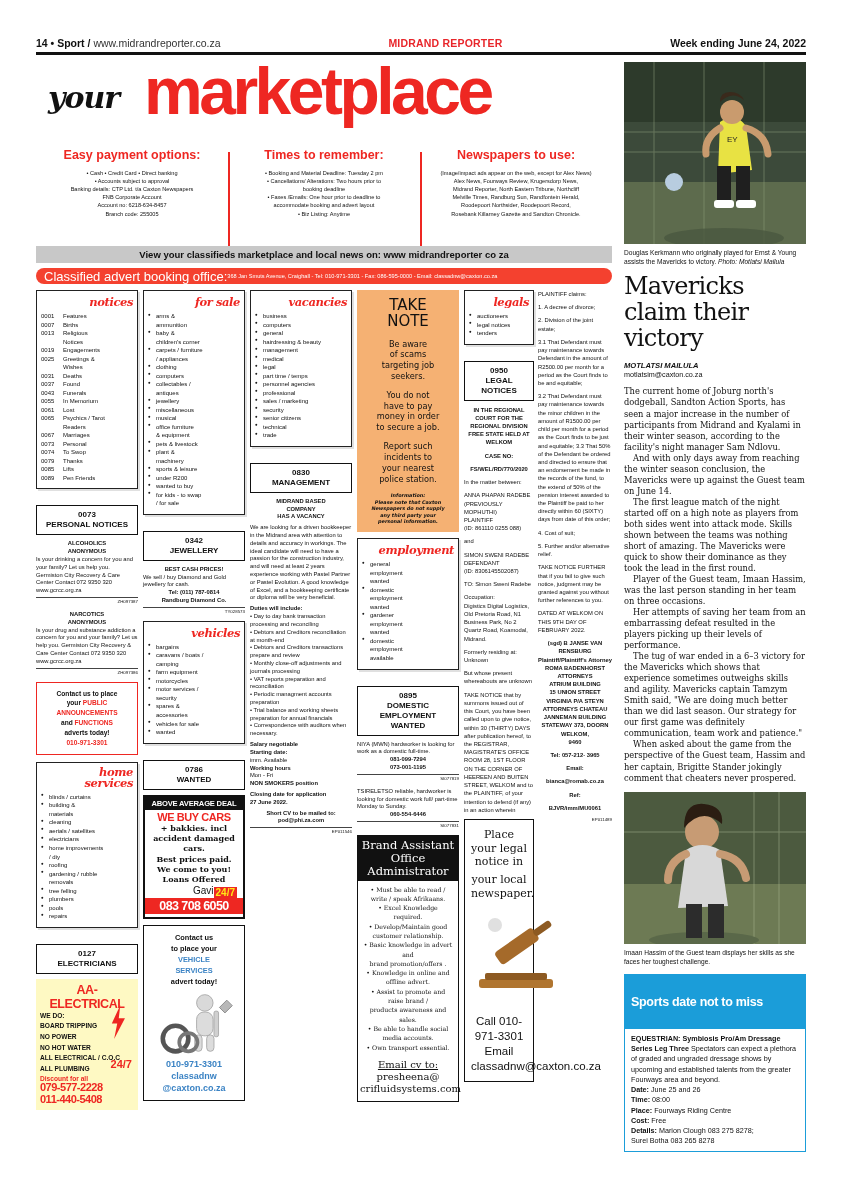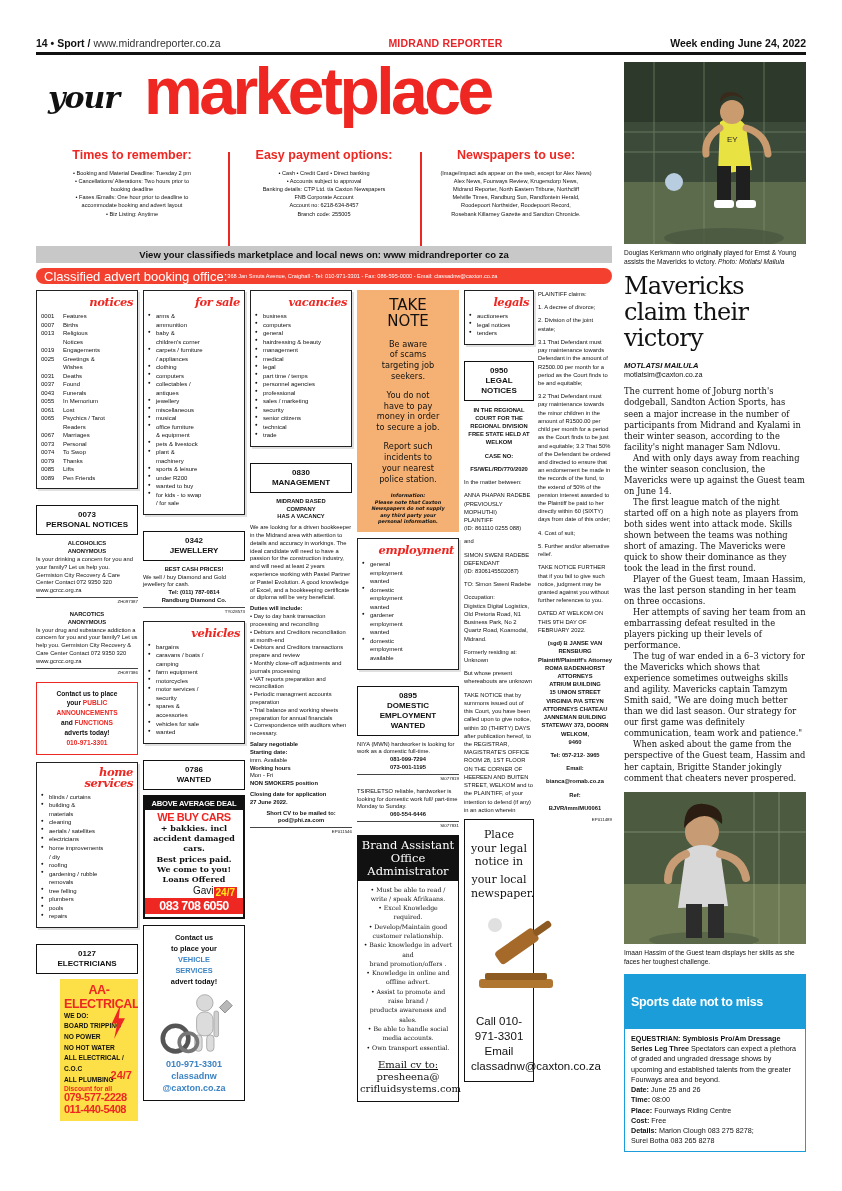--- a/index.html
+++ b/index.html
@@ -112,21 +112,21 @@
   
   .takenote {
     background: #f5b173; padding: 8px 6px; text-align: center;
     font-family: "DejaVu Sans", sans-serif; color: #111; margin-bottom: 6px;
   }
   .takenote .tn-t { font-size: 15px; line-height: 1.05; margin-bottom: 9px; }
   .takenote .tn-p { font-size: 8.2px; line-height: 1.32; margin-bottom: 8px; }
   .takenote .tn-f { font-size: 4.9px; line-height: 1.3; font-style: italic; font-weight: bold; }
 
   
-  .aa { background: #fde047; padding: 4px 4px 5px 4px; position: relative; overflow: hidden; margin-left: 24px; }
+  .aa { background: #fef9c3; padding: 4px 4px 5px 4px; position: relative; overflow: hidden; }
   .aa-t { color: #ee2722; font-size: 12.5px; font-weight: bold; letter-spacing: -.4px; text-align:center; }
   .aa-l { font-size: 6.6px; font-weight: bold; line-height: 1.62; }
   .aa-disc { color: #ee2722; font-size: 6.6px; font-weight: bold; }
   .aa-ph { color: #ee2722; font-size: 11px; font-weight: bold; letter-spacing: -.5px; line-height: 1.08; }
   .aa-247 { color: #ee2722; font-size: 11px; font-weight: bold; position:absolute; right:6px; bottom:40px;}
   .bolt { position: absolute; right: 12px; top: 26px; width: 16px; height: 34px; }
 
   
   .wbc { background: #fff; border: 2px solid #111; text-align: center; color: #111; padding: 0 0 3px 0; position: relative;}
   .wbc-top { background: #111; color: #fff; font-size: 7.6px; font-weight: bold; padding: 2px 0; letter-spacing: -.2px;}
@@ -194,39 +194,39 @@
   </div>
   <div class="mh-rule"></div>
 
   <div class="mkt-wrap">
     <div class="mkt-your">your</div>
     <div class="mkt-main">marketplace</div>
   </div>
 
   <div class="info-row">
     <div class="info-col">
+      <div class="info-h">Easy payment options:</div>
+      <div class="info-b">
+        <span class="ln">• Cash • Credit Card  • Direct banking</span>
+        <span class="ln">• Accounts subject to approval</span>
+        <span class="ln">Banking details: CTP Ltd. t/a Caxton Newspapers</span>
+        <span class="ln">FNB Corporate Account</span>
+        <span class="ln">Account no: 6218-634-8457</span>
+        <span class="ln">Branch code: 255005</span>
+      </div>
+    </div>
+    <div class="info-col">
       <div class="info-h">Times to remember:</div>
       <div class="info-b">
         <span class="ln">• Booking and Material Deadline: Tuesday 2 pm</span>
         <span class="ln">• Cancellations/ Alterations: Two hours prior to</span>
         <span class="ln">booking deadline</span>
         <span class="ln">• Faxes /Emails: One hour prior to deadline to</span>
         <span class="ln">accommodate booking and advert layout</span>
         <span class="ln">• Biz Listing: Anytime</span>
-      </div>
-    </div>
-    <div class="info-col">
-      <div class="info-h">Easy payment options:</div>
-      <div class="info-b">
-        <span class="ln">• Cash • Credit Card  • Direct banking</span>
-        <span class="ln">• Accounts subject to approval</span>
-        <span class="ln">Banking details: CTP Ltd. t/a Caxton Newspapers</span>
-        <span class="ln">FNB Corporate Account</span>
-        <span class="ln">Account no: 6218-634-8457</span>
-        <span class="ln">Branch code: 255005</span>
       </div>
     </div>
     <div class="info-col">
       <div class="info-h">Newspapers to use:</div>
       <div class="info-b">
         <span class="ln">(Image/impact ads appear on the web, except for Alex News)</span>
         <span class="ln">Alex News, Fourways Review, Krugersdorp News,</span>
         <span class="ln">Midrand Reporter, North Eastern Tribune, Northcliff</span>
         <span class="ln">Melville Times, Randburg Sun, Randfontein Herald,</span>
         <span class="ln">Roodepoort Northsider, Roodepoort Record,</span>

